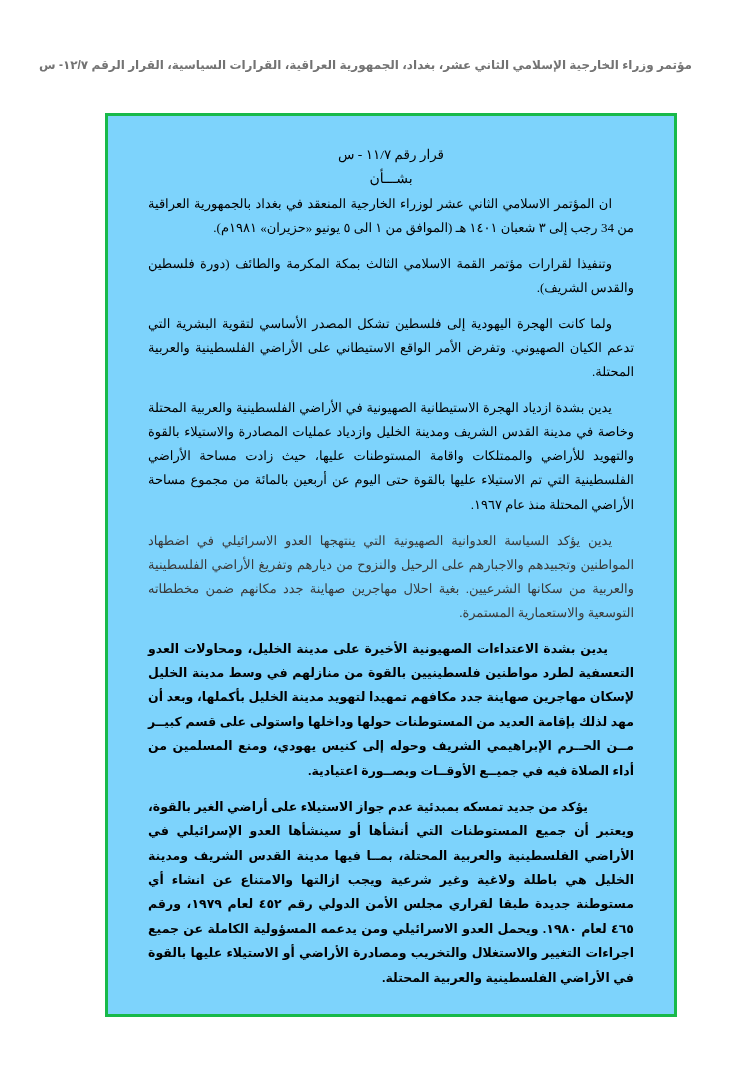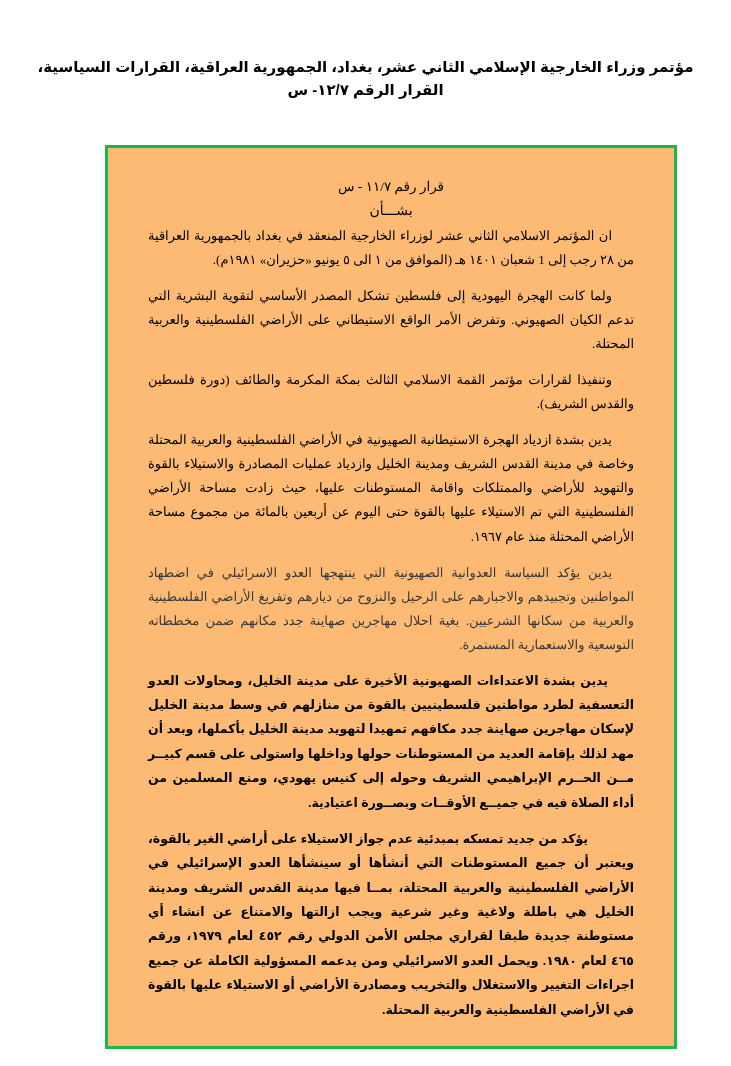--- a/index.html
+++ b/index.html
@@ -22,23 +22,23 @@
   }
 
   
   .doc-header {
     padding: 56px 24px 0 24px;
     text-align: center;
   }
   .doc-header .header-line {
     font-family: "Liberation Sans", "DejaVu Sans", sans-serif;
     font-weight: bold;
-    font-size: 15px;
+    font-size: 12px;
     line-height: 1.5;
-    color: #000000;
+    color: #737373;
     letter-spacing: 0;
   }
   .doc-header .header-source {
     font-family: "Liberation Sans", "DejaVu Sans", sans-serif;
     font-weight: bold;
     font-size: 9.5px;
     line-height: 1.6;
     margin-top: 3px;
     color: #000000;
   }
@@ -46,22 +46,21 @@
   
   .frame {
     position: absolute;
     left: 105px;
     top: 113px;
     width: 572px;
     height: 904px;
     border: 3px solid #1db954;
     border-color: #18b94a;
     box-sizing: border-box;
-    background: #fdba74;
-    margin-top: 32px;
+    background: #7dd3fc;
   }
   .frame-inner {
     padding: 28px 40px 20px 40px;
     box-sizing: border-box;
     height: 100%;
   }
 
   .res-no {
     text-align: center;
     font-size: 13.5px;
@@ -123,23 +122,23 @@
   <div class="doc-header">
     <div class="header-line">مؤتمر وزراء الخارجية الإسلامي الثاني عشر، بغداد، الجمهورية العراقية، القرارات السياسية، القرار الرقم ١٢/٧- س</div>
   </div>
 
   <div class="frame">
     <div class="frame-inner">
 
       <div class="res-no">قرار رقم ١١/٧ - س</div>
       <div class="res-about">بشـــأن</div>
 
-      <p class="para">ان المؤتمر الاسلامي الثاني عشر لوزراء الخارجية المنعقد في بغداد بالجمهورية العراقية من ٢٨ رجب إلى 1 شعبان ١٤٠١ هـ (الموافق من ١ الى ٥ يونيو «حزيران» ١٩٨١م).</p>
+      <p class="para">ان المؤتمر الاسلامي الثاني عشر لوزراء الخارجية المنعقد في بغداد بالجمهورية العراقية من 34 رجب إلى ٣ شعبان ١٤٠١ هـ (الموافق من ١ الى ٥ يونيو «حزيران» ١٩٨١م).</p>
+      <p class="para">وتنفيذا لقرارات مؤتمر القمة الاسلامي الثالث بمكة المكرمة والطائف (دورة فلسطين والقدس الشريف).</p>
       <p class="para">ولما كانت الهجرة اليهودية إلى فلسطين تشكل المصدر الأساسي لتقوية البشرية التي تدعم الكيان الصهيوني. وتفرض الأمر الواقع الاستيطاني على الأراضي الفلسطينية والعربية المحتلة.</p>
-      <p class="para">وتنفيذا لقرارات مؤتمر القمة الاسلامي الثالث بمكة المكرمة والطائف (دورة فلسطين والقدس الشريف).</p>
       <p class="para">يدين بشدة ازدياد الهجرة الاستيطانية الصهيونية في الأراضي الفلسطينية والعربية المحتلة وخاصة في مدينة القدس الشريف ومدينة الخليل وازدياد عمليات المصادرة والاستيلاء بالقوة والتهويد للأراضي والممتلكات واقامة المستوطنات عليها، حيث زادت مساحة الأراضي الفلسطينية التي تم الاستيلاء عليها بالقوة حتى اليوم عن أربعين بالمائة من مجموع مساحة الأراضي المحتلة منذ عام ١٩٦٧.</p>
       <p class="para faded">يدين يؤكد السياسة العدوانية الصهيونية التي ينتهجها العدو الاسرائيلي في اضطهاد المواطنين وتجبيدهم والاجبارهم على الرحيل والنزوح من ديارهم وتفريغ الأراضي الفلسطينية والعربية من سكانها الشرعيين. بغية احلال مهاجرين صهاينة جدد مكانهم ضمن مخططاته التوسعية والاستعمارية المستمرة.</p>
       <p class="bold-para">يدين بشدة الاعتداءات الصهيونية الأخيرة على مدينة الخليل، ومحاولات العدو التعسفية لطرد مواطنين فلسطينيين بالقوة من منازلهم في وسط مدينة الخليل لإسكان مهاجرين صهاينة جدد مكافهم تمهيدا لتهويد مدينة الخليل بأكملها، وبعد أن مهد لذلك بإقامة العديد من المستوطنات حولها وداخلها واستولى على قسم كبيــر مــن الحــرم الإبراهيمي الشريف وحوله إلى كنيس يهودي، ومنع المسلمين من أداء الصلاة فيه في جميــع الأوقــات وبصــورة اعتيادية.</p>
       <p class="bold-para centered-start">يؤكد من جديد تمسكه بمبدئية عدم جواز الاستيلاء على أراضي الغير بالقوة، ويعتبر أن جميع المستوطنات التي أنشأها أو سينشأها العدو الإسرائيلي في الأراضي الفلسطينية والعربية المحتلة، بمــا فيها مدينة القدس الشريف ومدينة الخليل هي باطلة ولاغية وغير شرعية ويجب ازالتها والامتناع عن انشاء أي مستوطنة جديدة طبقا لقراري مجلس الأمن الدولي رقم ٤٥٢ لعام ١٩٧٩، ورقم ٤٦٥ لعام ١٩٨٠. ويحمل العدو الاسرائيلي ومن يدعمه المسؤولية الكاملة عن جميع اجراءات التغيير والاستغلال والتخريب ومصادرة الأراضي أو الاستيلاء عليها بالقوة في الأراضي الفلسطينية والعربية المحتلة.</p>
 
     </div>
   </div>
 
 </div>
 

